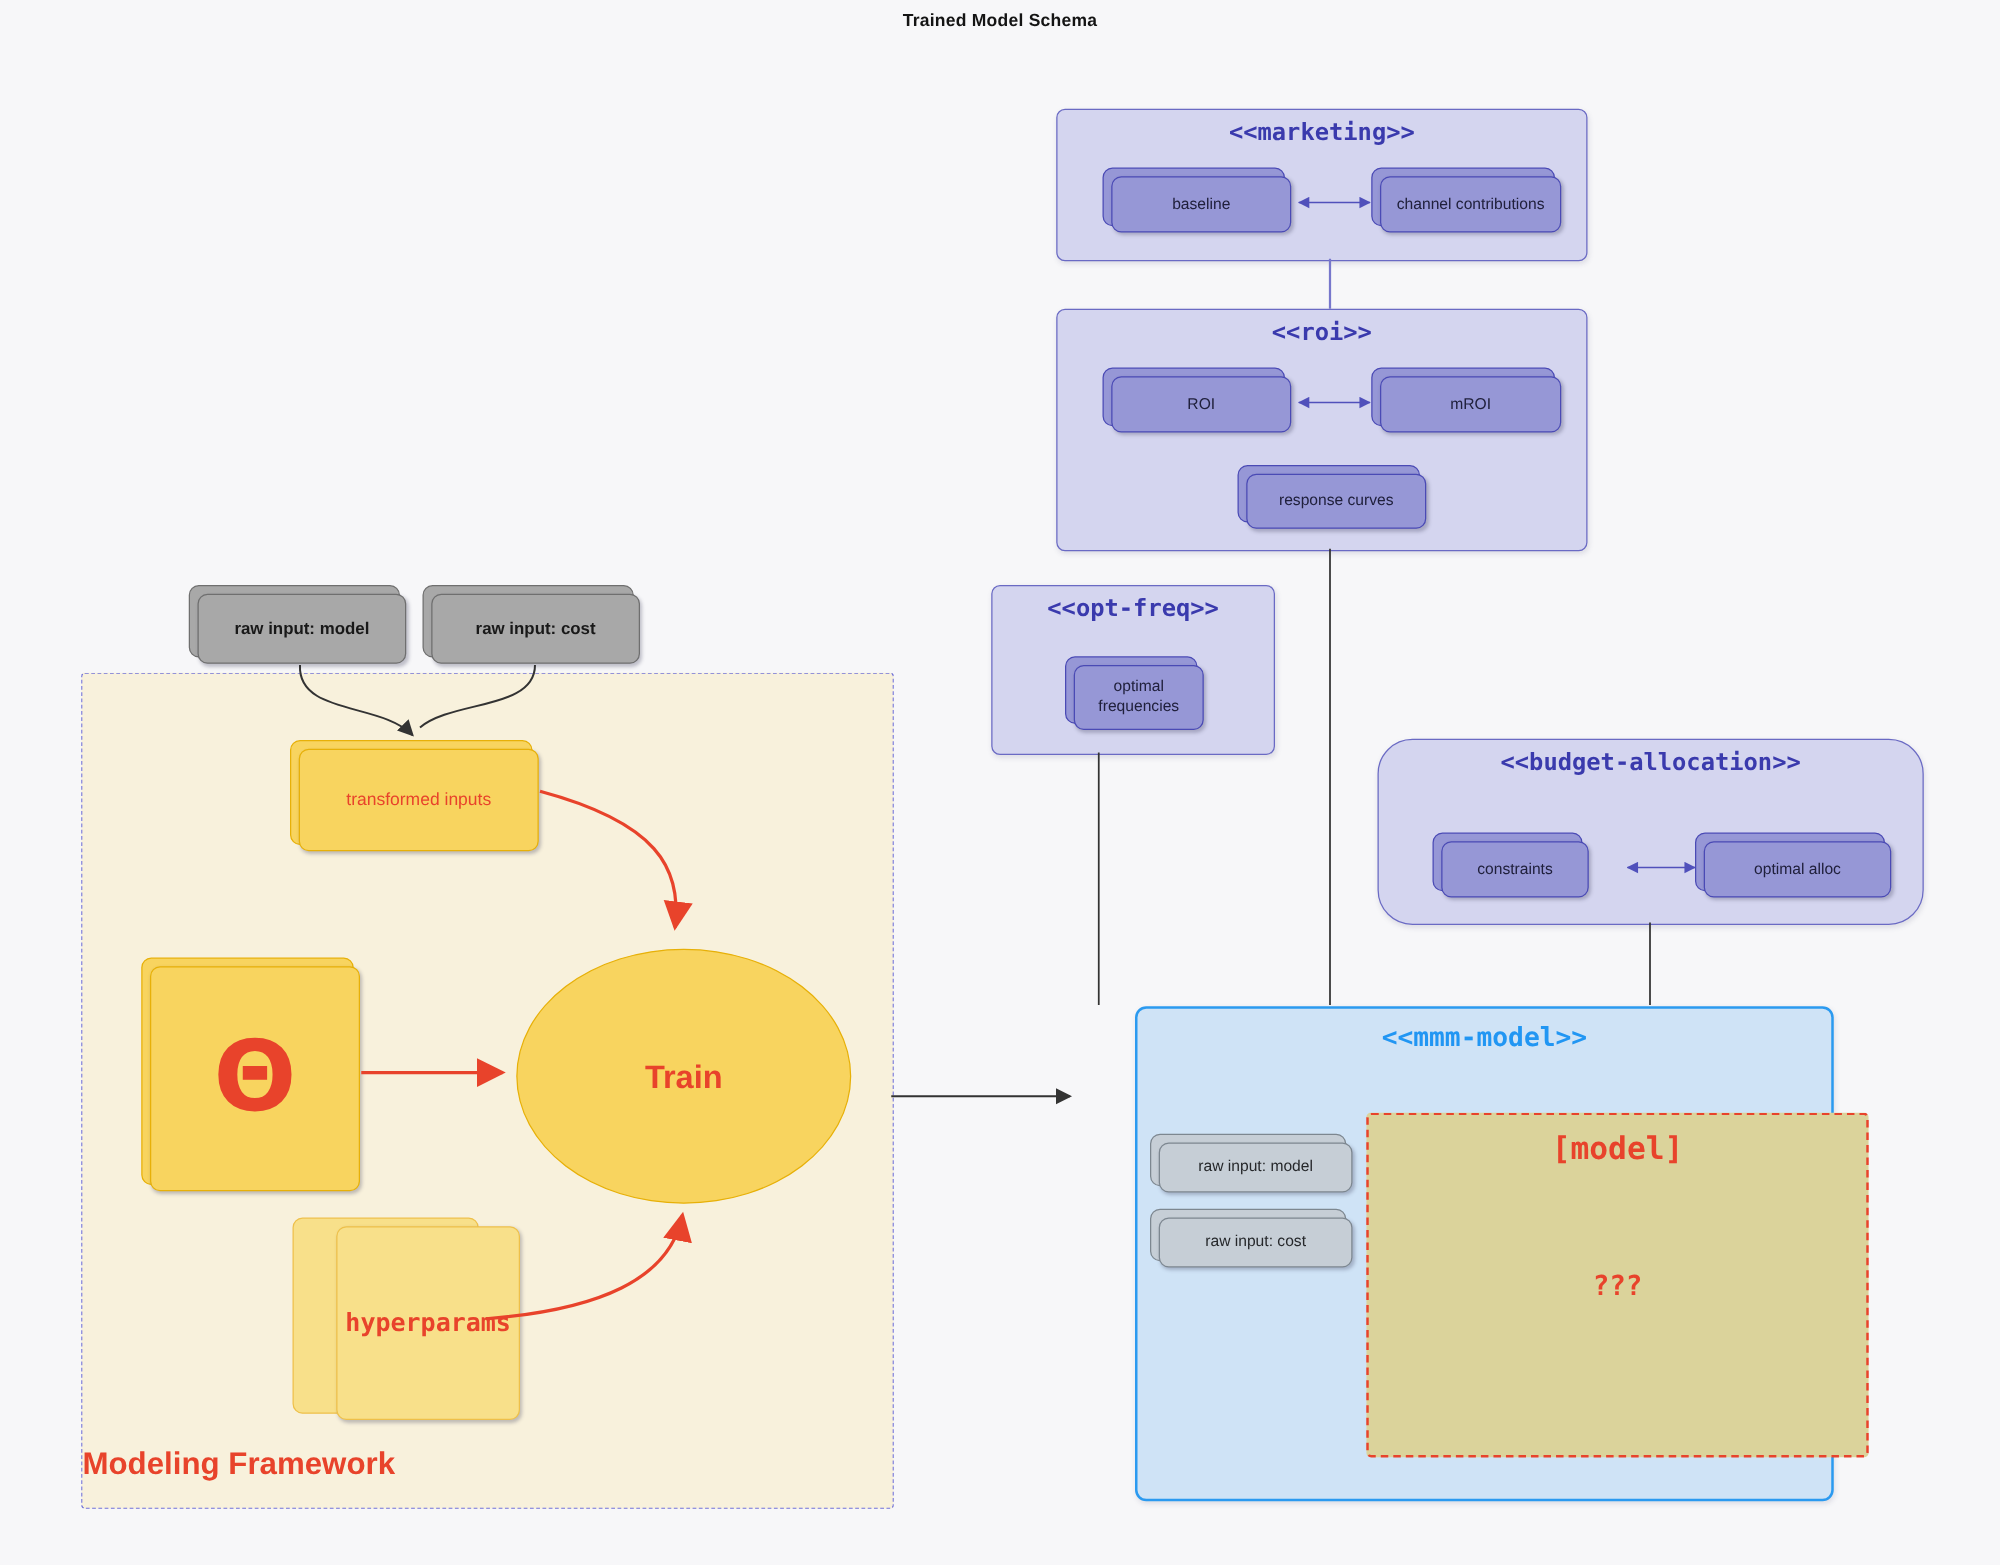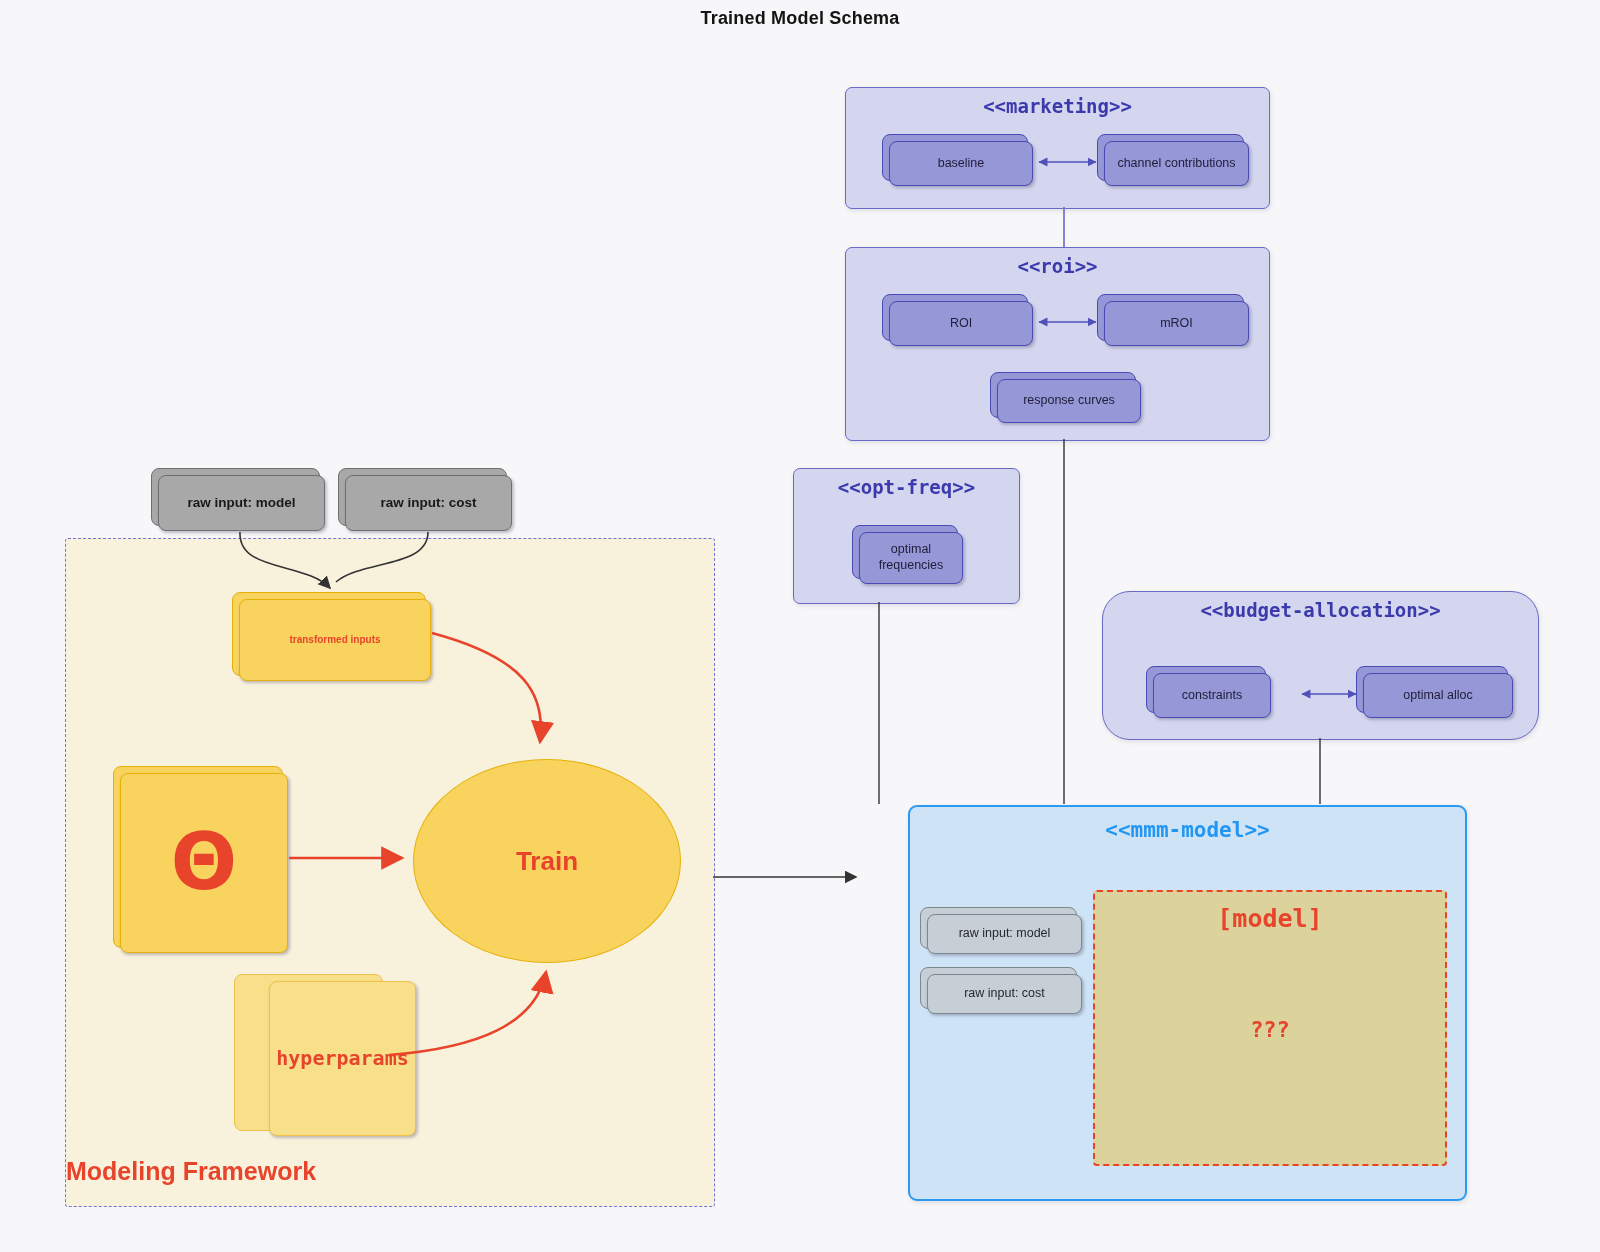--- a/index.html
+++ b/index.html
@@ -4,21 +4,21 @@
 <style>
   html,body{margin:0;padding:0;}
   body{
     background:var(--page-bg,#f7f7f9);
     font-family:"Liberation Sans","DejaVu Sans",sans-serif;
   }
   .canvas{position:relative;width:1600px;height:1252px;overflow:hidden;}
 
   .page-title{
     position:absolute;top:8px;left:0;width:100%;text-align:center;
-    font-size:18px;font-weight:bold;color:#141414;letter-spacing:.2px;
+    font-size:14px;font-weight:bold;color:#141414;letter-spacing:.2px;
   }
 
   
   .cluster{position:absolute;border-radius:7px;box-shadow:1px 2px 4px rgba(80,80,120,.15);}
   .cl-purple{background:var(--lavender-bg);border:1.6px solid var(--lavender-border);}
   .cl-title{
     position:absolute;top:7px;left:0;width:100%;text-align:center;
     font-family:"DejaVu Sans Mono","Liberation Mono",monospace;
     font-weight:bold;font-size:19px;color:var(--lavender-title);
   }
@@ -46,21 +46,21 @@
   }
   .n-purple .back,.n-purple .front{background:var(--node-fill);border:1.4px solid var(--node-border);}
   .n-purple .front{font-size:12.5px;color:#20203c;}
   .n-gray .back,.n-gray .front{background:var(--gray-fill);border:1.4px solid var(--gray-border);}
   .n-gray .front{font-weight:bold;font-size:13.5px;color:#191919;}
   .n-slate .back,.n-slate .front{background:var(--slate-fill);border:1.3px solid var(--slate-border);}
   .n-slate .front{font-size:12.5px;color:#26282b;}
   .n-yellow .back,.n-yellow .front{background:var(--yellow-fill);border:1.6px solid var(--yellow-border);}
   .n-yellow-light .back,.n-yellow-light .front{background:var(--yellow-light-fill);border:1.6px solid var(--yellow-light-border);}
 
-  .t-red-sans{font-weight:bold;color:var(--red);font-size:10px;}
+  .t-red-sans{font-weight:normal;color:var(--red);font-size:14px;}
   .t-red-mono{font-family:"DejaVu Sans Mono","Liberation Mono",monospace;font-weight:bold;color:var(--red);}
 
   .theta-glyph{font-size:78px;font-weight:bold;color:var(--red);font-family:"DejaVu Sans",sans-serif;}
 
   .ellipse{
     position:absolute;border-radius:50%;
     background:var(--yellow-fill);border:1.6px solid var(--yellow-border);
     display:flex;align-items:center;justify-content:center;
   }
   .ellipse span{font-size:26px;font-weight:bold;color:var(--red);}
@@ -136,21 +136,21 @@
   <div class="cluster cl-mmm" style="left:908px;top:805px;width:555px;height:392px;">
     <div class="cl-title">&lt;&lt;mmm-model&gt;&gt;</div>
     <div class="stack n-slate" style="left:17px;top:107px;width:155px;height:40px;">
       <div class="back"></div>
       <div class="front">raw input: model</div>
     </div>
     <div class="stack n-slate" style="left:17px;top:167px;width:155px;height:40px;">
       <div class="back"></div>
       <div class="front">raw input: cost</div>
     </div>
-    <div class="dashed-model" style="left:183px;top:83px;width:350px;height:272px;">
+    <div class="dashed-model" style="left:183px;top:83px;width:350px;height:272px;padding-left:48px;">
       <div class="dm-title t-red-mono">[model]</div>
       <div class="dm-question t-red-mono">???</div>
     </div>
   </div>
 
   <div class="cluster cl-framework" style="left:65px;top:538px;width:648px;height:667px;">
     <div class="fw-label" style="top:618px;">Modeling Framework</div>
 
     <div class="stack n-yellow" style="left:173px;top:60px;width:192px;height:82px;">
       <div class="back"></div>

